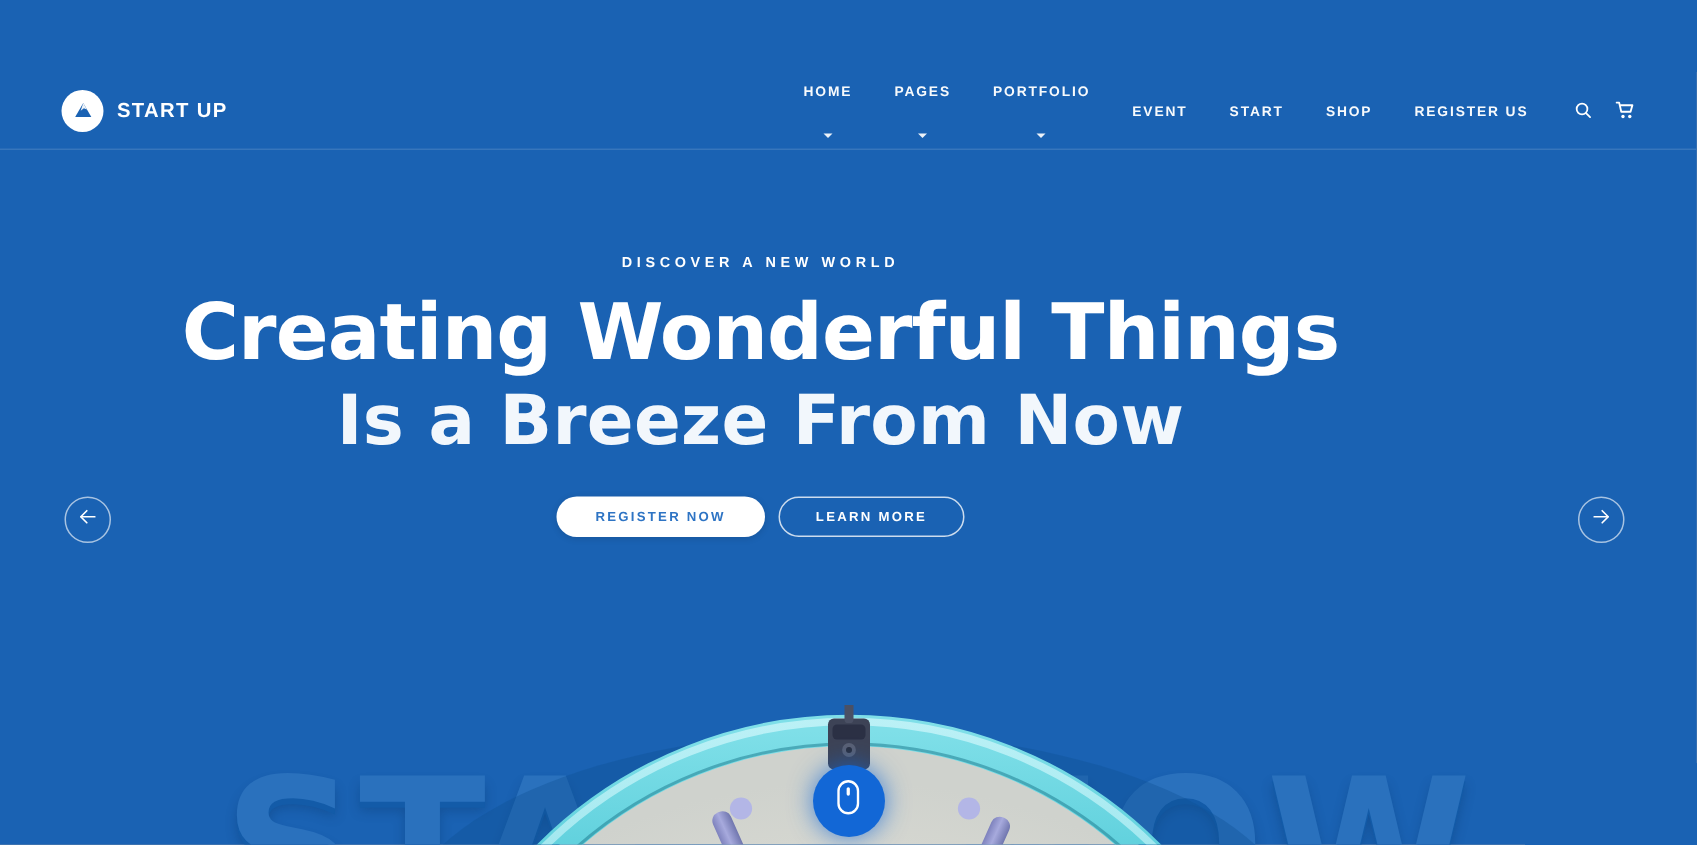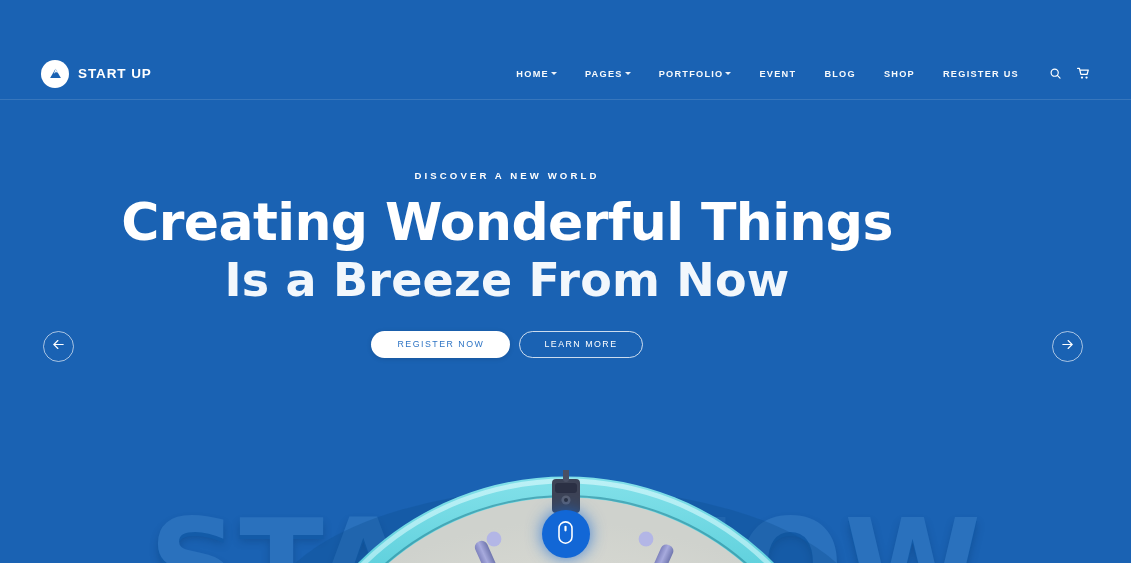--- a/index.html
+++ b/index.html
@@ -60,29 +60,30 @@
 
   nav#main-nav {
     margin-left: auto;
     margin-right: 41px;
     display: flex;
     align-items: center;
   }
   .nav-item {
     display: flex;
     align-items: center;
-    gap: 2px;
+    gap: 23px;
     color: #ffffff;
     font-size: 9.2px;
     font-weight: bold;
     letter-spacing: 1.25px;
     white-space: nowrap;
     padding: 0 14px;
     cursor: pointer;
     opacity: 0.97;
+    flex-direction: column;
   }
   .caret {
     width: 0; height: 0;
     border-left: 3.4px solid transparent;
     border-right: 3.4px solid transparent;
     border-top: 3.8px solid #ffffff;
     display: block;
     opacity: 0.95;
   }
   .nav-icons {
@@ -172,21 +173,21 @@
     justify-content: center;
     gap: 9px;
   }
   .btn {
     height: 27px;
     border-radius: 14px;
     display: flex;
     align-items: center;
     justify-content: center;
     font-size: 8.8px;
-    font-weight: normal;
+    font-weight: bold;
     letter-spacing: 1.5px;
     cursor: pointer;
     white-space: nowrap;
     text-align: right;
   }
   #btn-register {
     background: #ffffff;
     color: #2e74c4;
     padding: 0 26px;
     box-shadow: 0 1px 5px rgba(0,0,0,0.13);
@@ -263,21 +264,21 @@
       <div class="nav-item">
         <span>PORTFOLIO</span>
         <i class="caret"></i>
       </div>
 
       <div class="nav-item">
         <span>EVENT</span>
       </div>
 
       <div class="nav-item">
-        <span>BLOG</span>
+        <span>START</span>
       </div>
 
       <div class="nav-item">
         <span>SHOP</span>
       </div>
 
       <div class="nav-item">
         <span>REGISTER US</span>
       </div>
 

